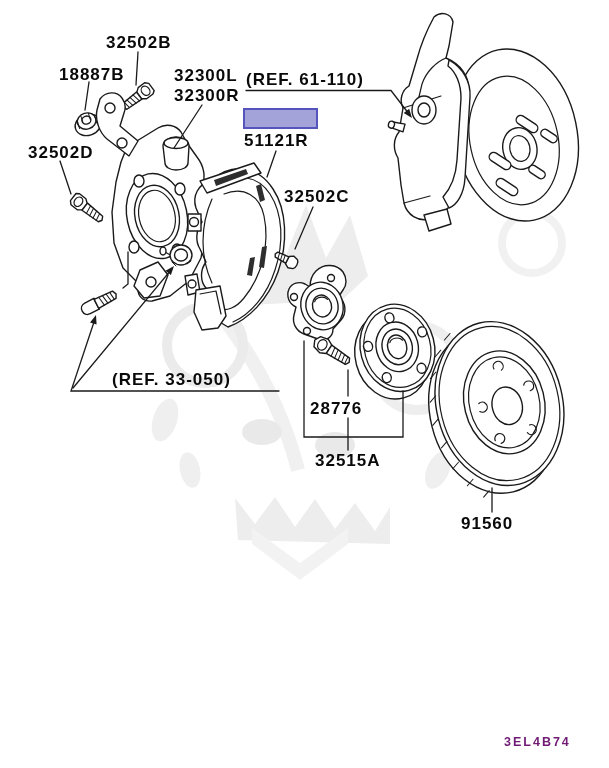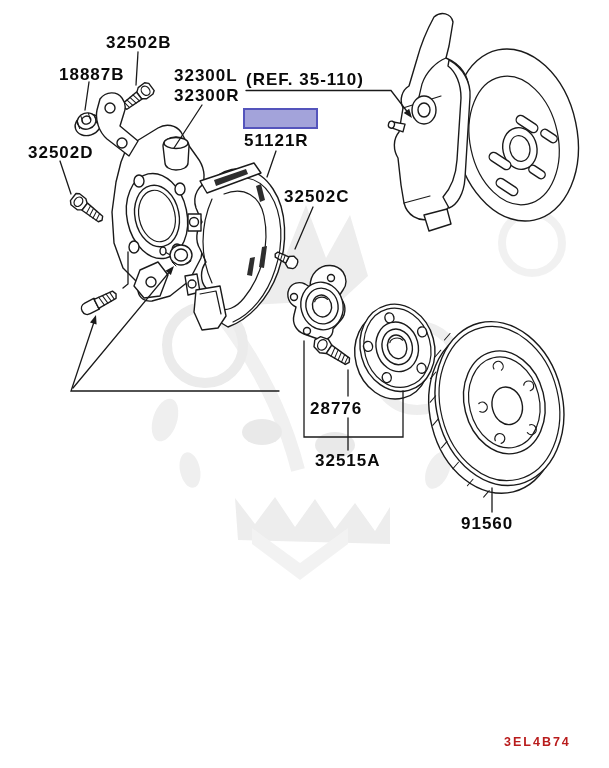--- a/index.html
+++ b/index.html
@@ -9,21 +9,21 @@
   svg{position:absolute;left:0;top:0;}
   .p  {fill:#ffffff;stroke:#1a1a1a;stroke-width:1.4;stroke-linejoin:round;stroke-linecap:round;}
   .pn {fill:none;stroke:#1a1a1a;stroke-width:1.2;stroke-linejoin:round;stroke-linecap:round;}
   .pt {fill:none;stroke:#1a1a1a;stroke-width:1;stroke-linecap:round;}
   .pd {fill:#2e2e2e;stroke:none;}
   .lead{fill:none;stroke:#1a1a1a;stroke-width:1.3;stroke-linecap:round;}
   .ah {fill:#1a1a1a;stroke:none;}
   .lbl{position:absolute;font-weight:bold;font-size:17px;letter-spacing:1px;
        color:#0a0a0a;white-space:nowrap;line-height:19px;}
   .code{position:absolute;font-weight:bold;font-size:12.5px;letter-spacing:2px;
-       color:#b91c1c;white-space:nowrap;}
+       color:#701a75;white-space:nowrap;}
   .hbox{position:absolute;left:243px;top:108px;width:75px;height:21px;
         background:#a3a3da;border:2px solid #5454bc;box-sizing:border-box;}
 </style>
 </head>
 <body style="background-color: rgb(255, 255, 255);">
 
 <div id="canvas">
 
 <svg width="609" height="768" viewBox="0 0 609 768">
 
@@ -253,23 +253,24 @@
     <path class="lead" d="M348,370 L348,396 M348,418 L348,437 M348,437 L348,450"></path>
   </g>
 </svg>
 
 <div class="hbox" style="background-color: rgb(163, 163, 218); border-color: rgb(84, 84, 188);"></div>
 
 <div class="lbl" style="left:106px;top:33px">32502B</div>
 <div class="lbl" style="left:59px;top:65px">18887B</div>
 <div class="lbl" style="left:174px;top:66px">32300L</div>
 <div class="lbl" style="left:174px;top:86px">32300R</div>
-<div class="lbl" style="left:246px;top:70px">(REF. 35-110)</div>
+<div class="lbl" style="left:246px;top:70px">(REF. 61-110)</div>
 <div class="lbl" style="left:244px;top:131px">51121R</div>
 <div class="lbl" style="left:28px;top:143px">32502D</div>
 <div class="lbl" style="left:284px;top:187px">32502C</div>
+<div class="lbl" style="left:112px;top:370px">(REF. 33-050)</div>
 <div class="lbl" style="left:310px;top:399px">28776</div>
 <div class="lbl" style="left:315px;top:451px">32515A</div>
 <div class="lbl" style="left:461px;top:514px">91560</div>
 
 <div class="code" style="left:504px;top:735px">3EL4B74</div>
 
 </div>
 
 </body></html>

